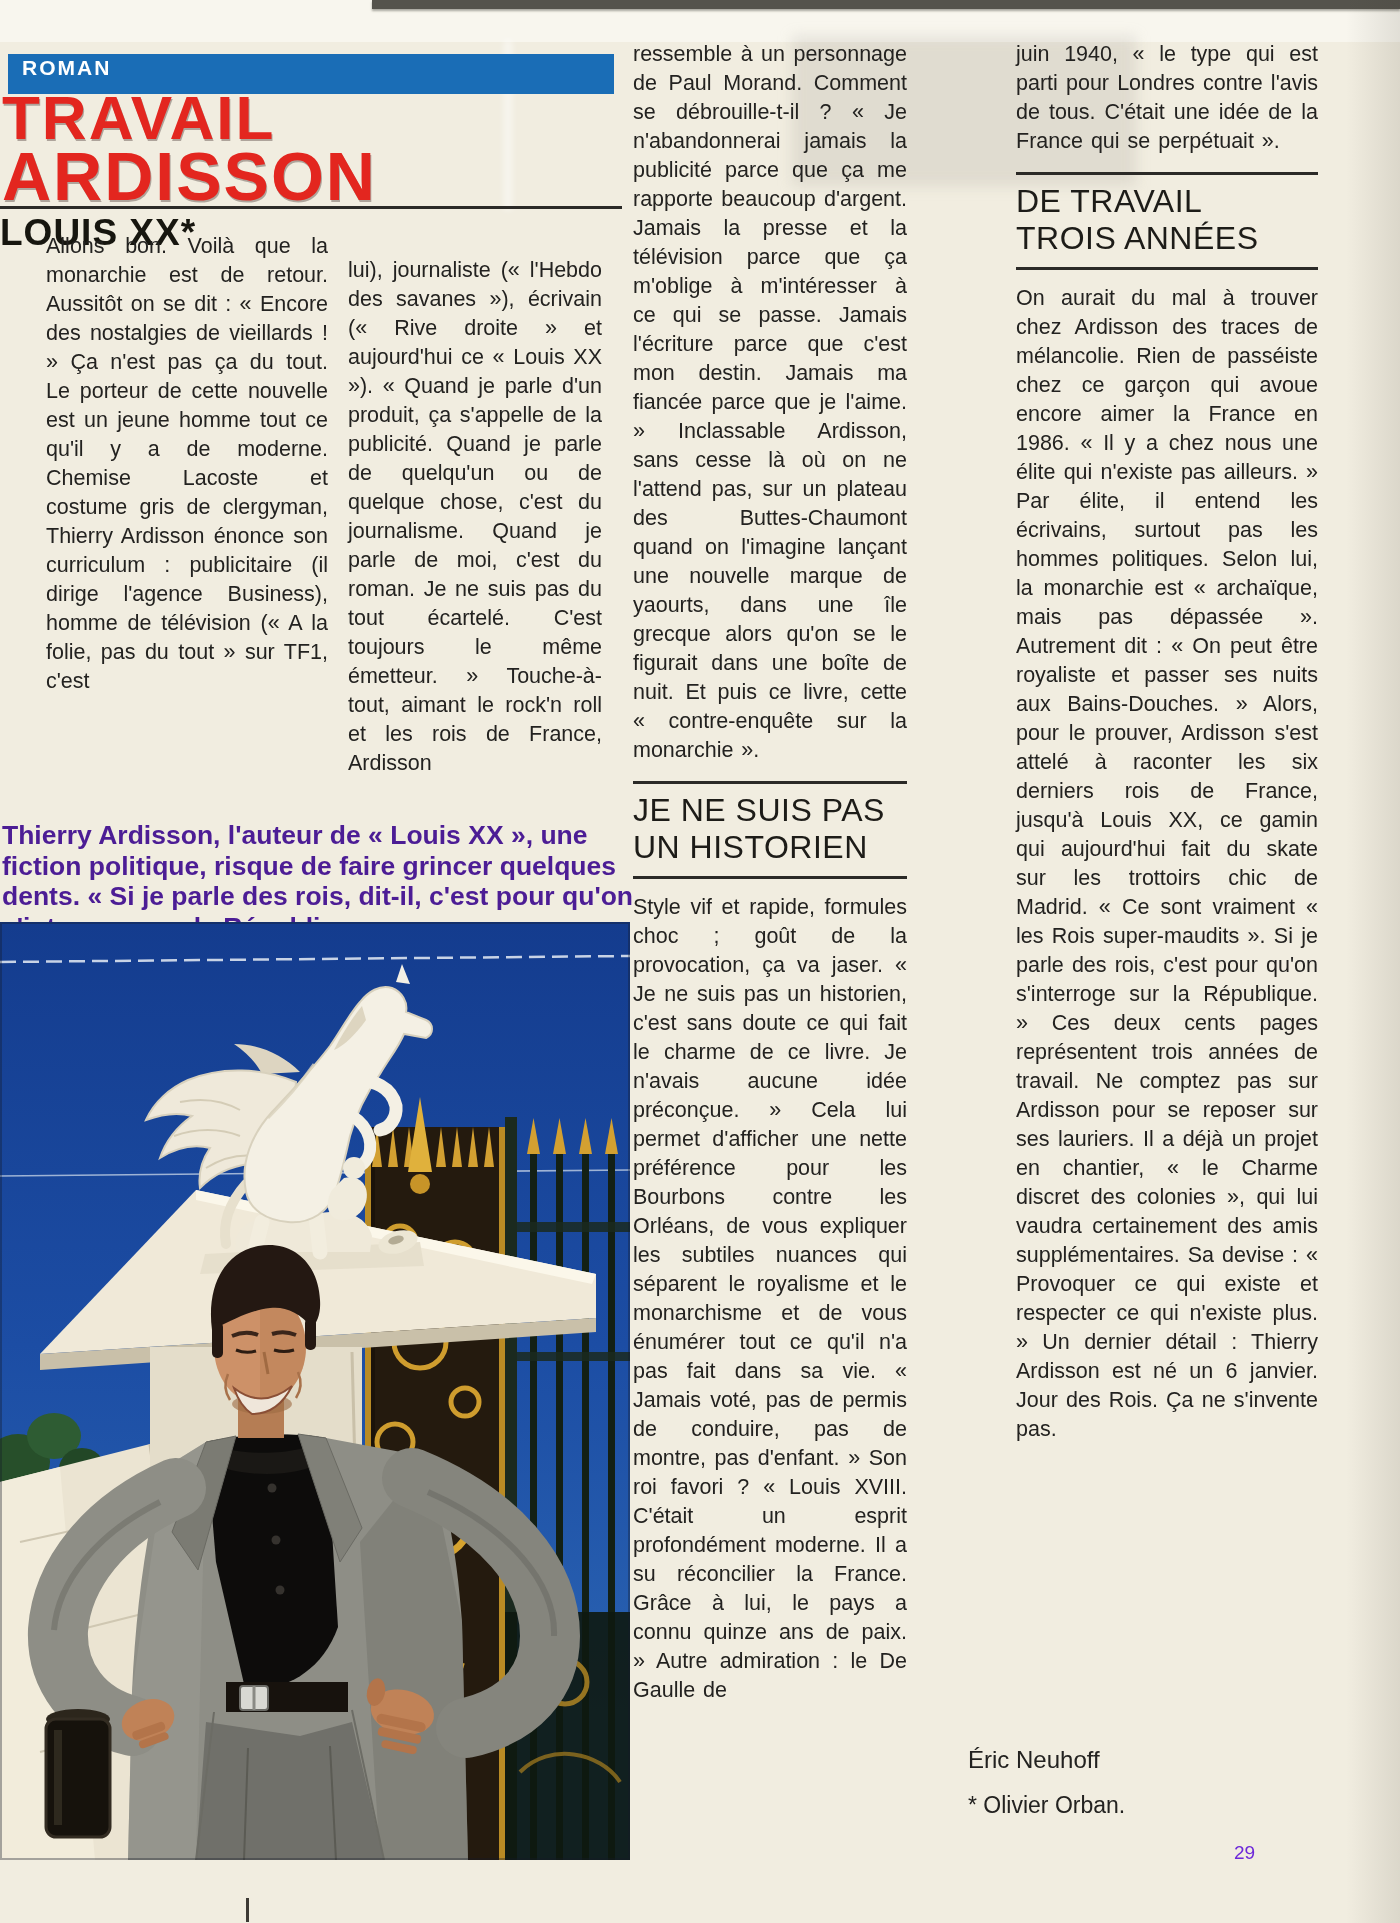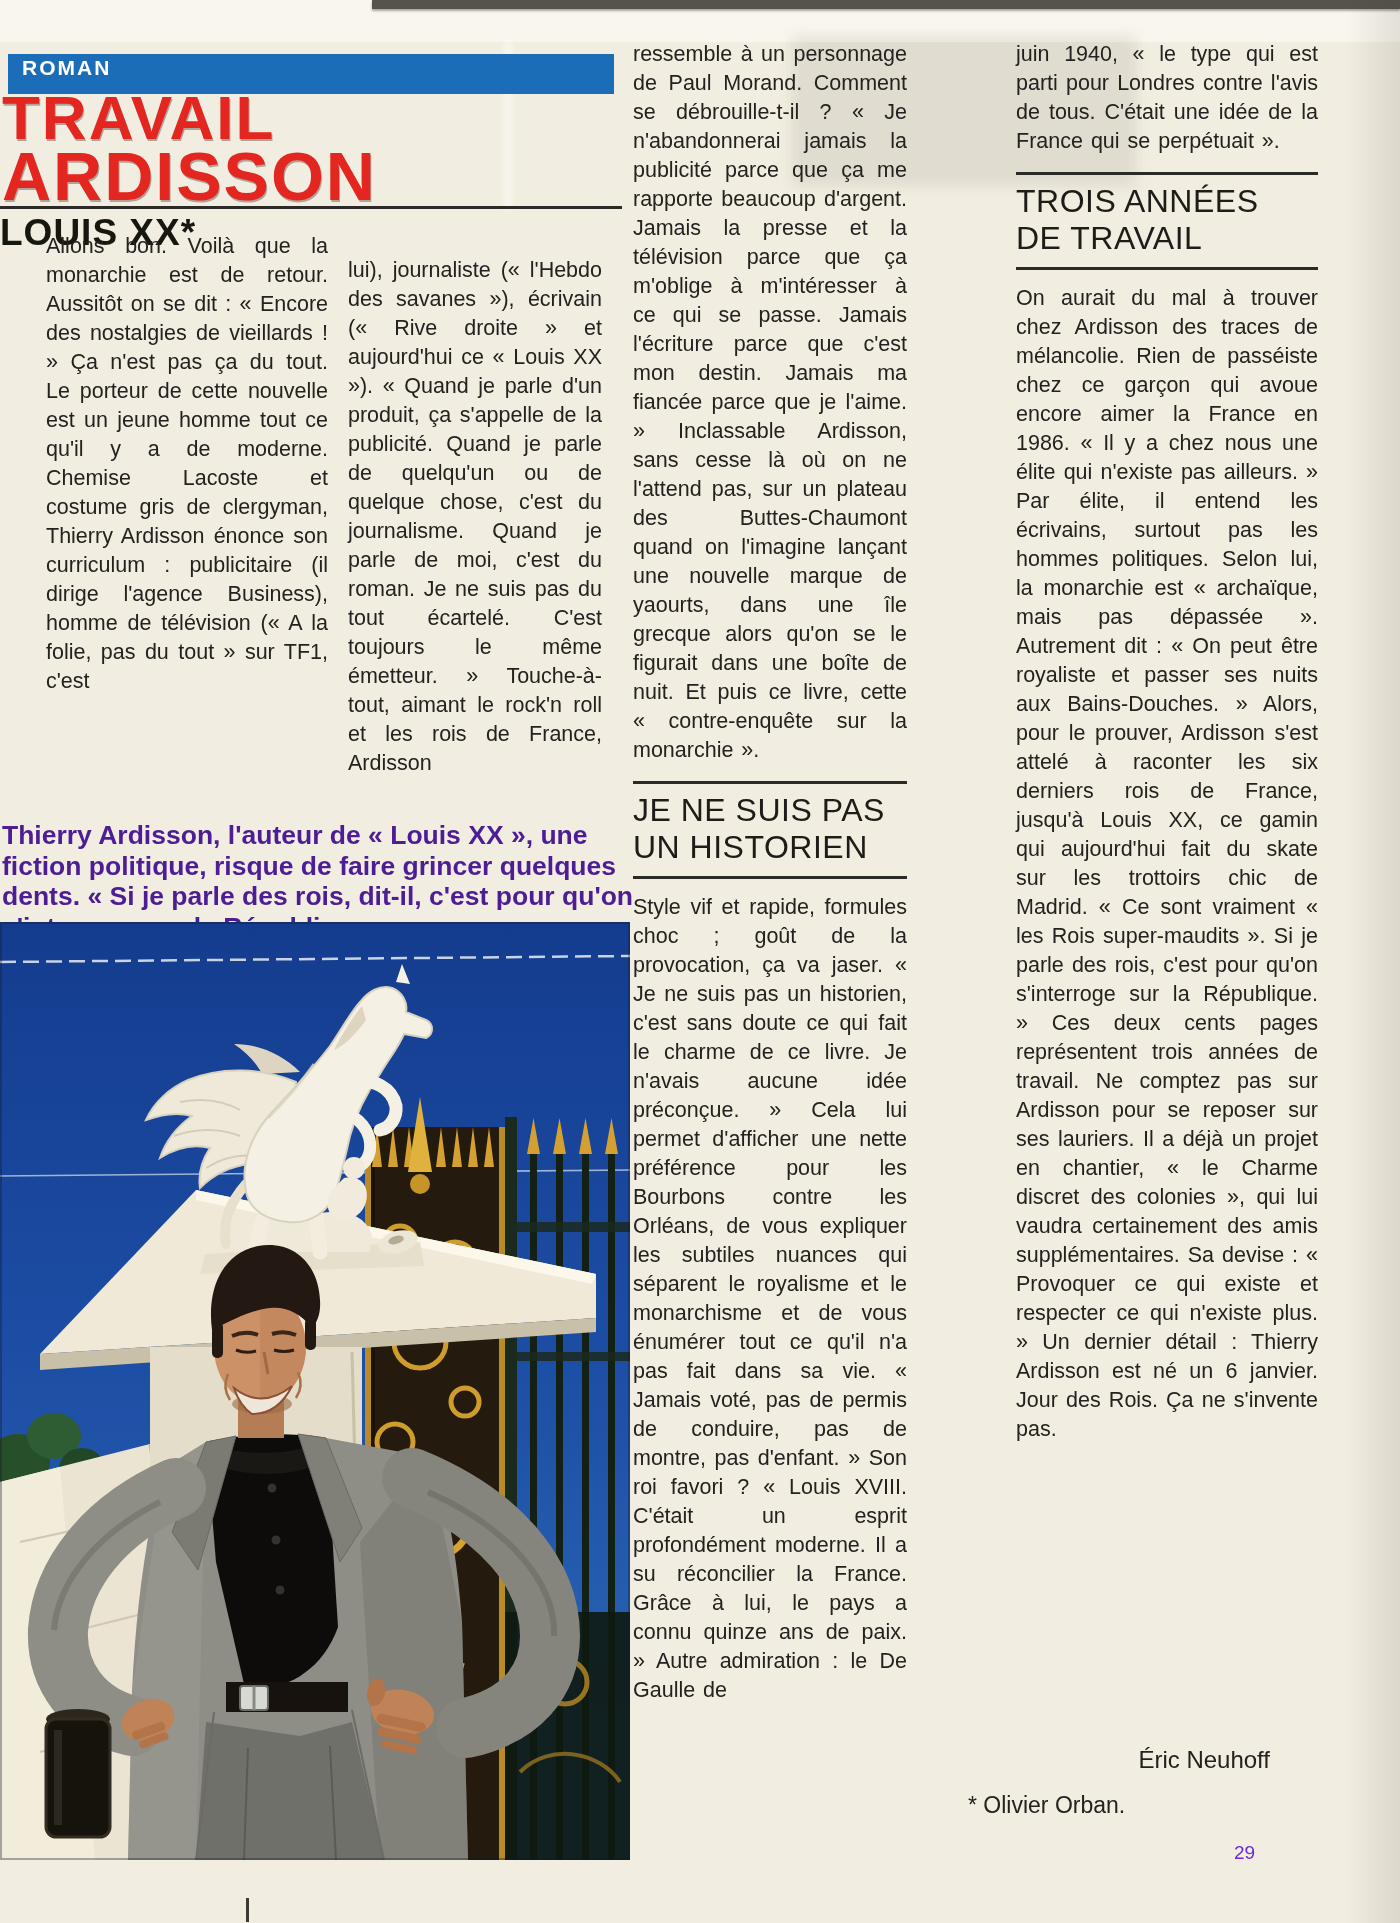--- a/index.html
+++ b/index.html
@@ -32,21 +32,21 @@
   }
   .col1{left:6px;top:232px;width:282px;margin-left:40px;}
   .col2{left:348px;top:256px;width:254px;}
   .col3{left:633px;top:40px;width:274px;}
   .col4{left:968px;top:40px;width:302px;margin-left:48px;}
   .section-head{margin:16px 0 14px 0;border-top:3px solid #2b2a27;border-bottom:3px solid #2b2a27;padding:8px 0 10px 0;}
   .section-head .line{font-size:32px;line-height:37px;font-weight:400;letter-spacing:.5px;color:#1d1c18;}
   
   .intro{left:2px;top:792px;width:632px;font-size:26.5px;line-height:30.5px;font-weight:700;color:#4c1d95;margin-top:28px;}
   
-  .byline{left:968px;top:1746px;width:302px;text-align:right;font-size:24px;color:#232220;}
+  .byline{left:968px;top:1746px;width:302px;font-size:24px;color:#232220;}
   .footnote{left:968px;top:1792px;width:320px;font-size:23px;color:#232220;}
   .folio{left:1234px;top:1842px;font-size:19px;color:#6d28d9;}
   
   .photo{left:0;top:922px;width:630px;height:938px;}
 </style>
 </head>
 <body>
 
 <div class="abs top-white"></div>
 <div class="abs top-dark"></div>
@@ -72,22 +72,22 @@
   <div class="section-head">
     <div class="line">JE NE SUIS PAS</div>
     <div class="line">UN HISTORIEN</div>
   </div>
   <div class="bodytext para">Style vif et rapide, formules choc ; goût de la provocation, ça va jaser. « Je ne suis pas un historien, c'est sans doute ce qui fait le charme de ce livre. Je n'avais aucune idée préconçue. » Cela lui permet d'afficher une nette préférence pour les Bourbons contre les Orléans, de vous expliquer les subtiles nuances qui séparent le royalisme et le monarchisme et de vous énumérer tout ce qu'il n'a pas fait dans sa vie. « Jamais voté, pas de permis de conduire, pas de montre, pas d'enfant. » Son roi favori ? « Louis XVIII. C'était un esprit profondément moderne. Il a su réconcilier la France. Grâce à lui, le pays a connu quinze ans de paix. » Autre admiration : le De Gaulle de</div>
 </div>
 
 <div class="abs col4">
   <div class="bodytext para">juin 1940, « le type qui est parti pour Londres contre l'avis de tous. C'était une idée de la France qui se perpétuait ».</div>
   <div class="section-head">
+    <div class="line">DE TRAVAIL</div>
     <div class="line">TROIS ANNÉES</div>
-    <div class="line">DE TRAVAIL</div>
   </div>
   <div class="bodytext para">On aurait du mal à trouver chez Ardisson des traces de mélancolie. Rien de passéiste chez ce garçon qui avoue encore aimer la France en 1986. « Il y a chez nous une élite qui n'existe pas ailleurs. » Par élite, il entend les écrivains, surtout pas les hommes politiques. Selon lui, la monarchie est « archaïque, mais pas dépassée ». Autrement dit : « On peut être royaliste et passer ses nuits aux Bains-Douches. » Alors, pour le prouver, Ardisson s'est attelé à raconter les six derniers rois de France, jusqu'à Louis XX, ce gamin qui aujourd'hui fait du skate sur les trottoirs chic de Madrid. « Ce sont vraiment « les Rois super-maudits ». Si je parle des rois, c'est pour qu'on s'interroge sur la République. » Ces deux cents pages représentent trois années de travail. Ne comptez pas sur Ardisson pour se reposer sur ses lauriers. Il a déjà un projet en chantier, « le Charme discret des colonies », qui lui vaudra certainement des amis supplémentaires. Sa devise : « Provoquer ce qui existe et respecter ce qui n'existe plus. » Un dernier détail : Thierry Ardisson est né un 6 janvier. Jour des Rois. Ça ne s'invente pas.</div>
 </div>
 
 <div class="abs byline">Éric Neuhoff</div>
 <div class="abs footnote">* Olivier Orban.</div>
 <div class="abs folio">29</div>
 
 <svg class="abs photo" viewBox="0 0 630 938" xmlns="http://www.w3.org/2000/svg">
   <defs>

